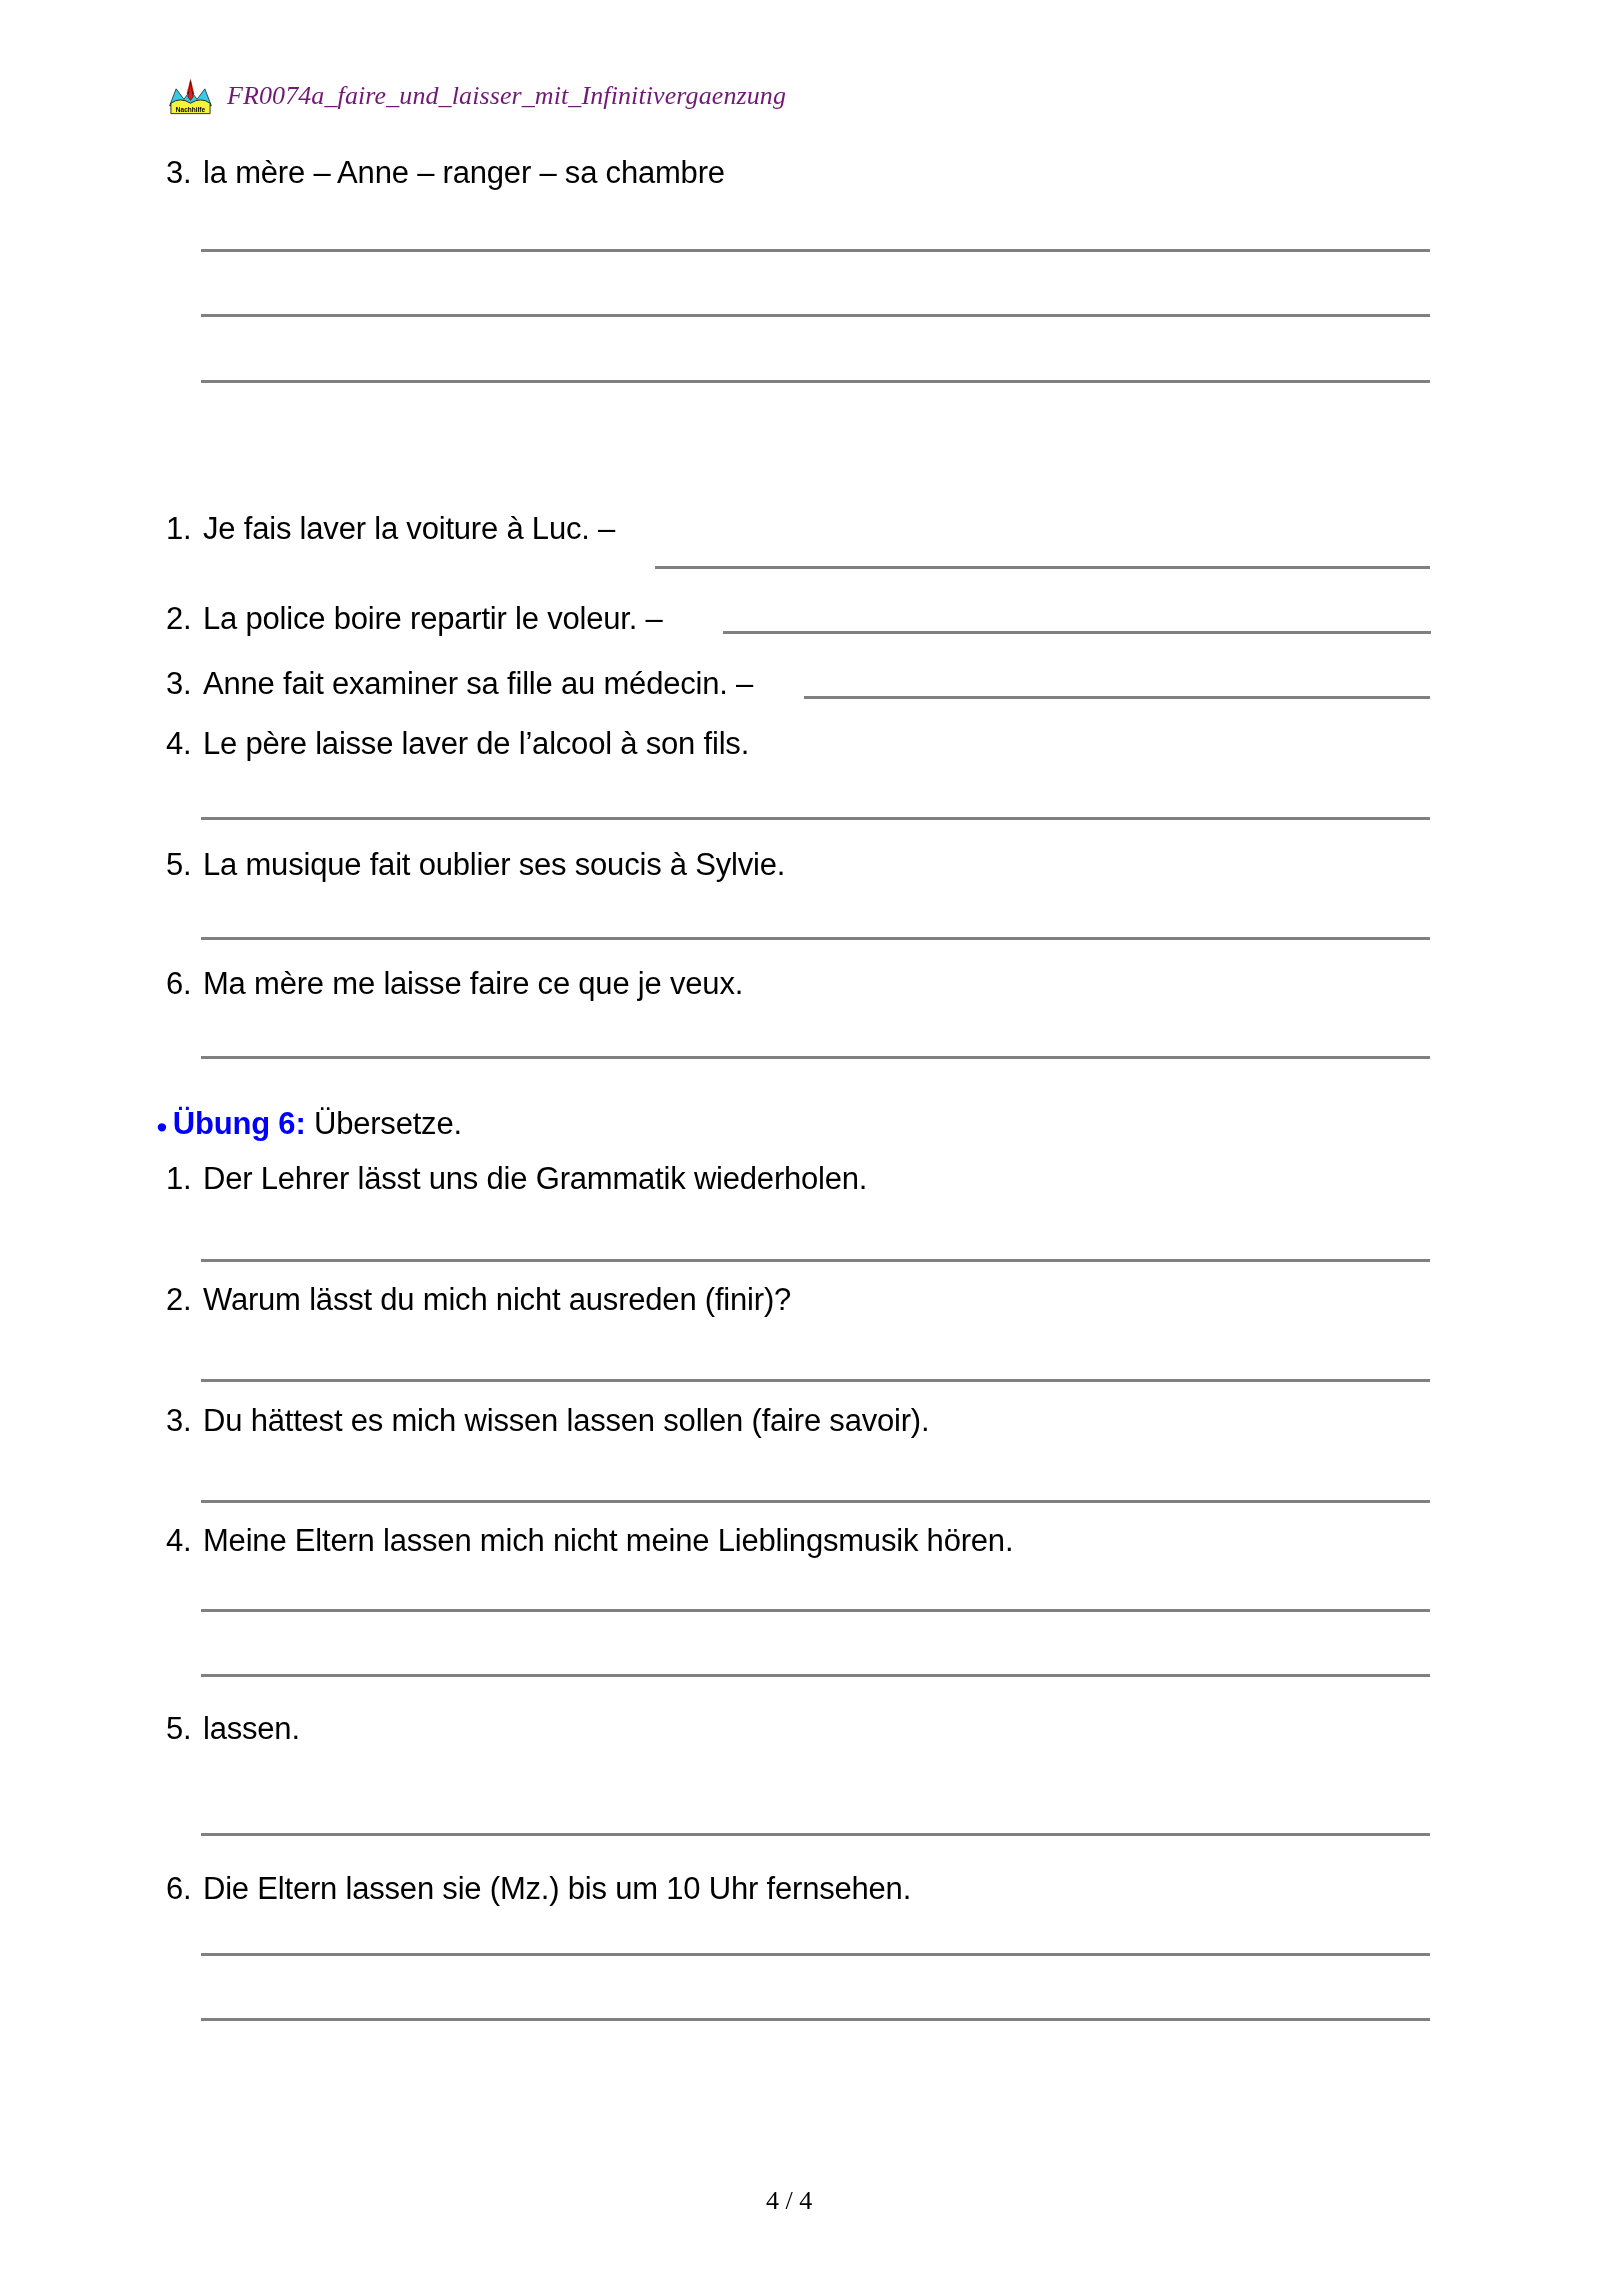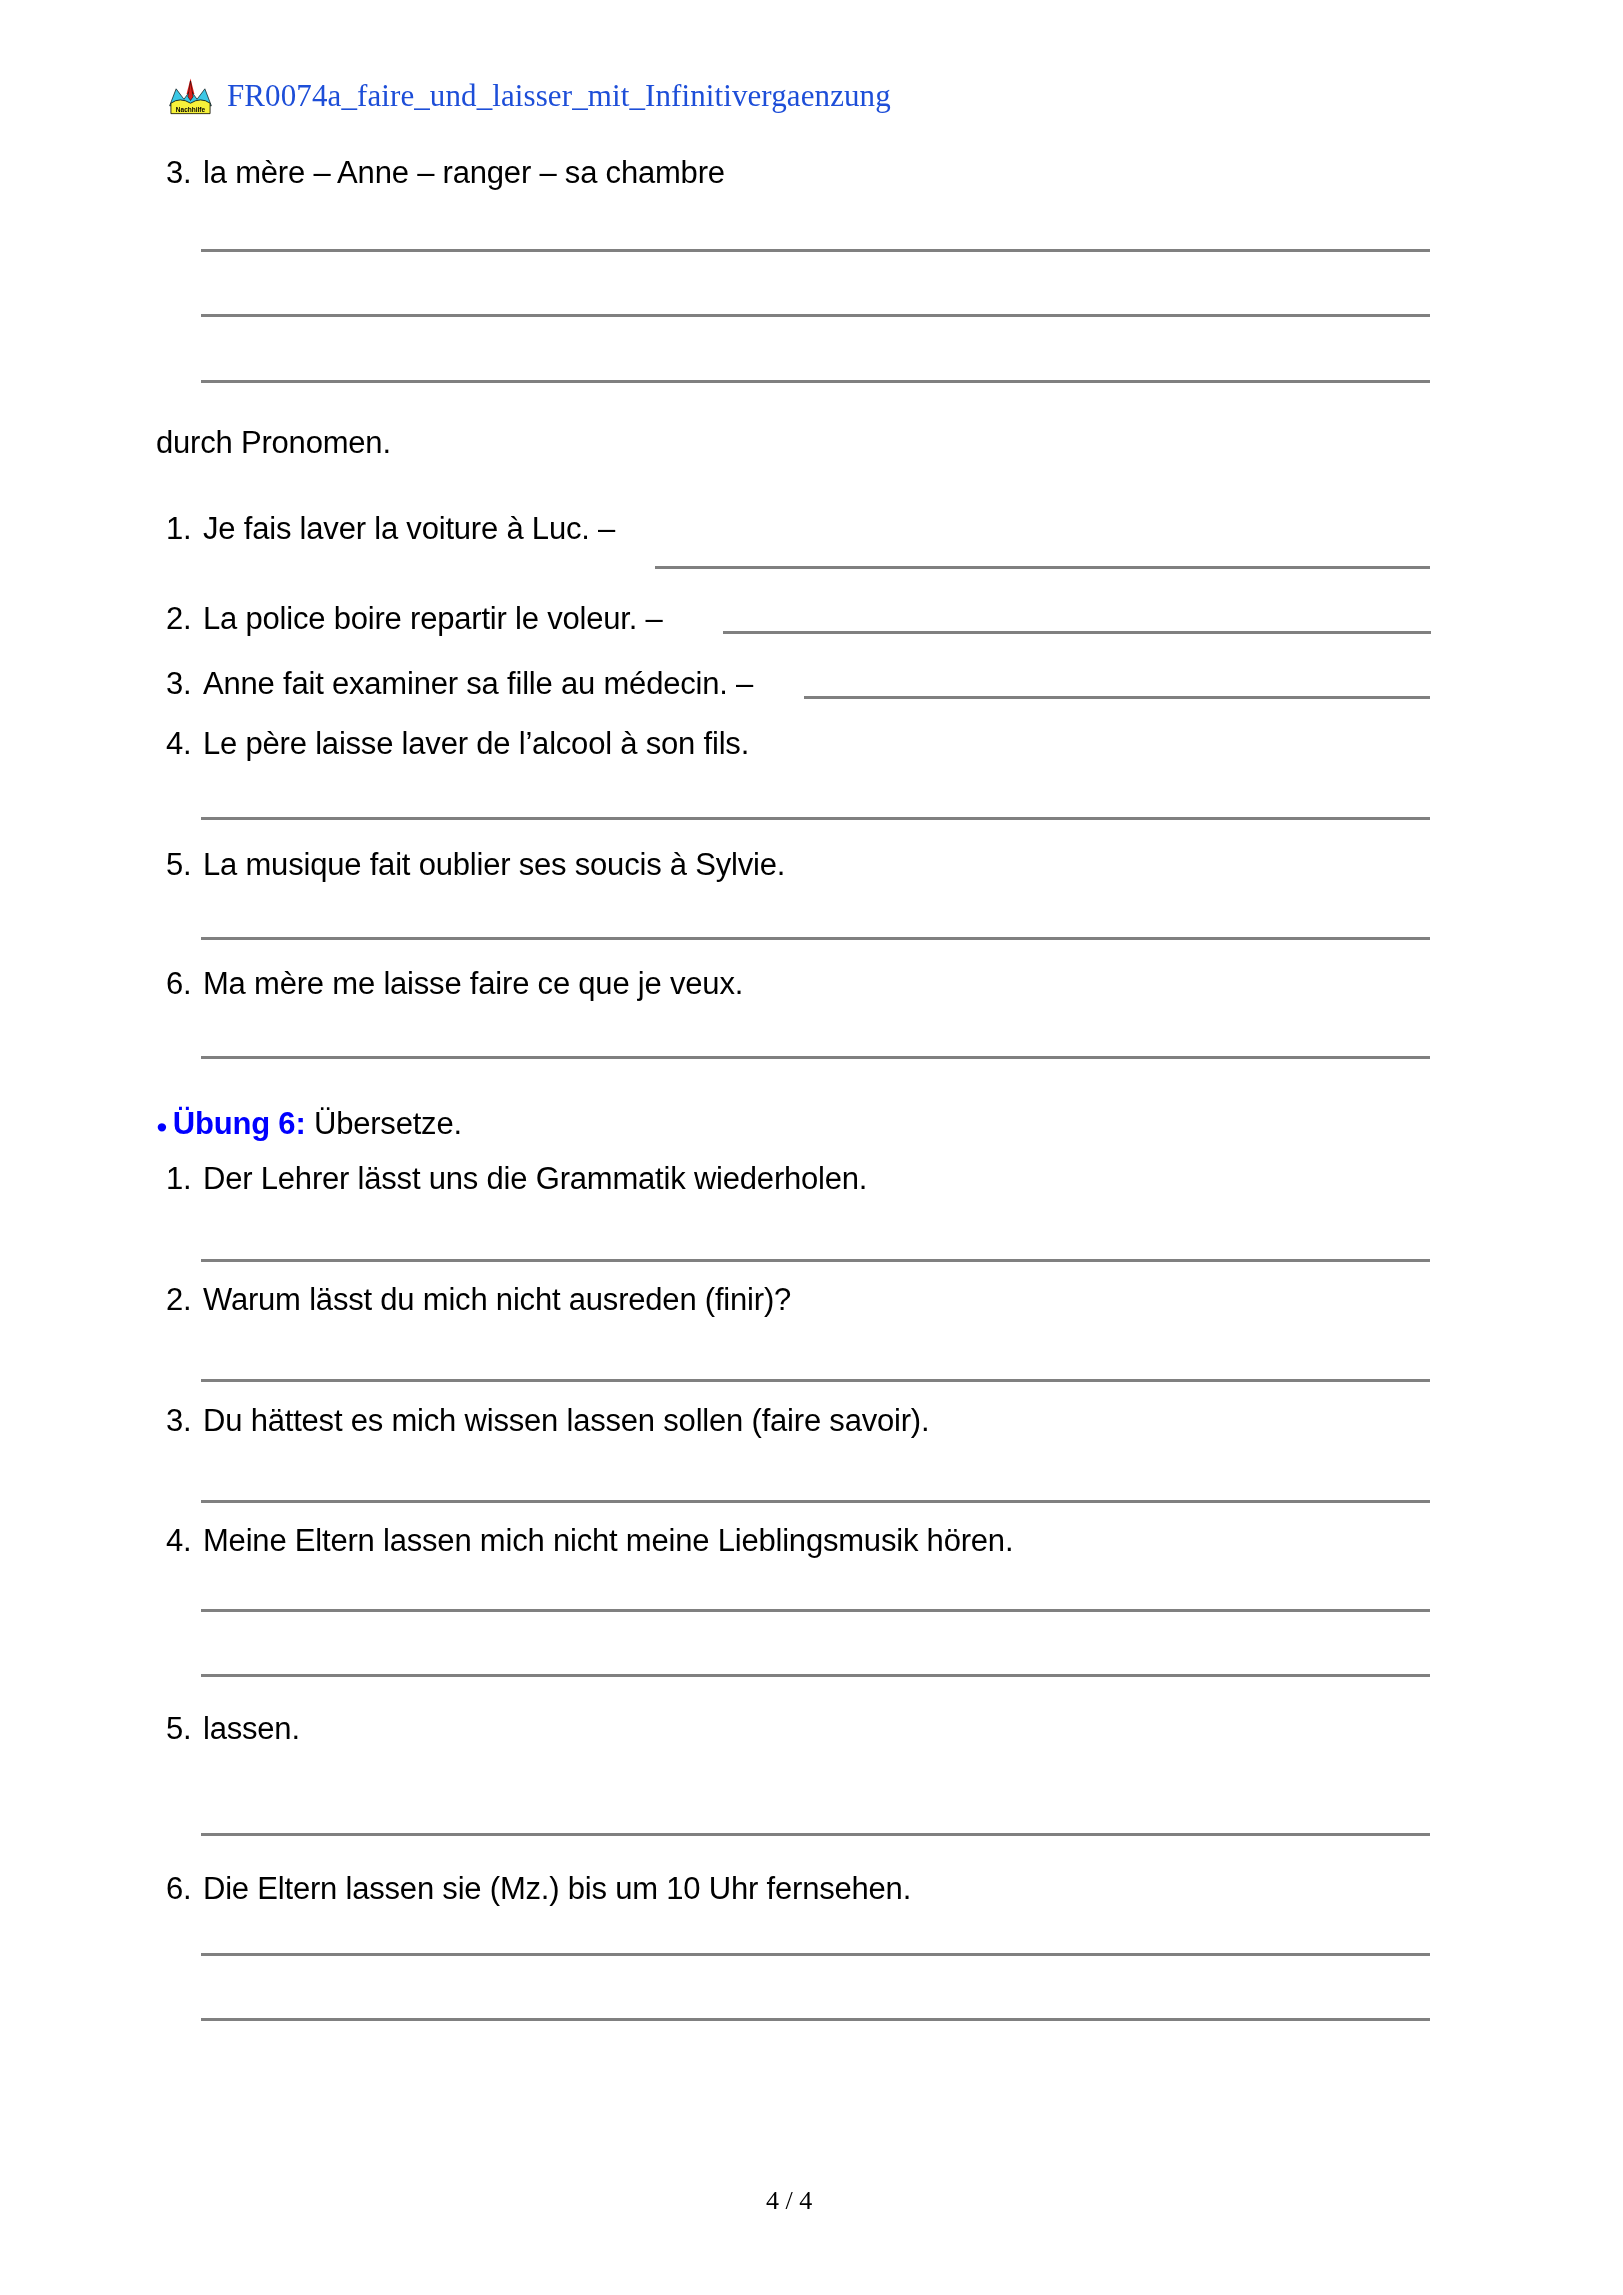--- a/index.html
+++ b/index.html
@@ -1,22 +1,22 @@
 <!DOCTYPE html>
 <html style="font-size:10.5px"><head>
 <meta charset="utf-8">
 <style>
   html, body { margin:0; padding:0; background:#ffffff; }
   body { width:1623px; height:2295px; position:relative; overflow:hidden;
          font-family:"Liberation Sans", "DejaVu Sans", sans-serif; color:#000; }
   .abs { position:absolute; }
   .header { left:167px; top:73px; height:46px; display:flex; align-items:center; }
   .logo { width:47px; height:38px; margin-right:13px; }
-  .header-title { font-family:"Liberation Serif", "DejaVu Serif", serif; 
-                  font-size:31px; color:#1d4ed8; letter-spacing:0.1px; }
+  .header-title { font-family:"Liberation Serif", "DejaVu Serif", serif; font-style:italic;
+                  font-size:26px; color:#701a75; letter-spacing:0.1px; }
   .item { font-size:31px; line-height:38px; letter-spacing:-0.2px; white-space:nowrap; }
   .num { display:inline-block; width:37px; }
   .line { height:2.6px; background:#808080; }
   .exercise { font-size:31px; line-height:38px; letter-spacing:-0.2px; }
   .ex-head { color:#0000ff; font-weight:bold; }
   .page-num { font-family:"Liberation Serif", "DejaVu Serif", serif; font-size:26px; }
   .justify { white-space:normal; text-align:justify; text-align-last:justify; }
 </style>
 </head>
 <body>
@@ -33,21 +33,20 @@
 </div>
 
 <div class="abs item" style="left:166px; top:154px;">
   <span class="num">3.</span><span>la mère – Anne – ranger – sa chambre</span>
 </div>
 <div class="abs line" style="left:201px; top:249px; width:1229px;"></div>
 <div class="abs line" style="left:201px; top:314px; width:1229px;"></div>
 <div class="abs line" style="left:201px; top:380px; width:1229px;"></div>
 
 <div class="abs exercise" style="left:156px; top:424px; width:1274px;">
-  <div>durch Pronomen.</div>
 </div>
 
 <div class="abs item" style="left:166px; top:510px;">
   <span class="num">1.</span><span>Je fais laver la voiture à Luc. –</span>
 </div>
 <div class="abs line" style="left:655px; top:566px; width:775px;"></div>
 
 <div class="abs item" style="left:166px; top:600px;">
   <span class="num">2.</span><span>La police boire repartir le voleur. –</span>
 </div>

